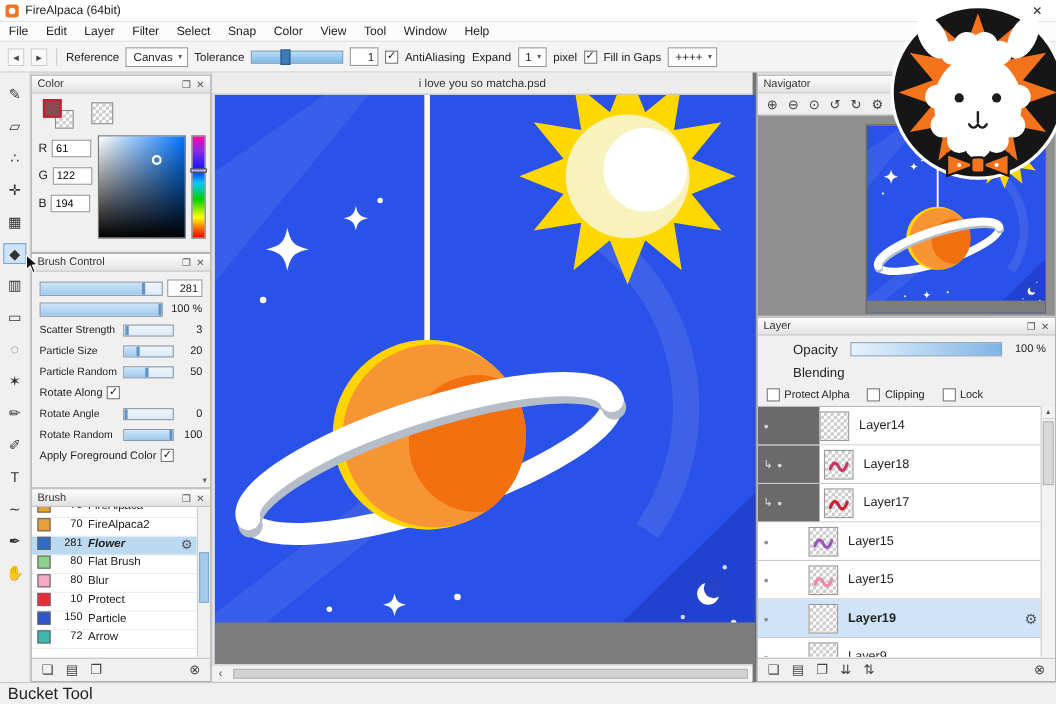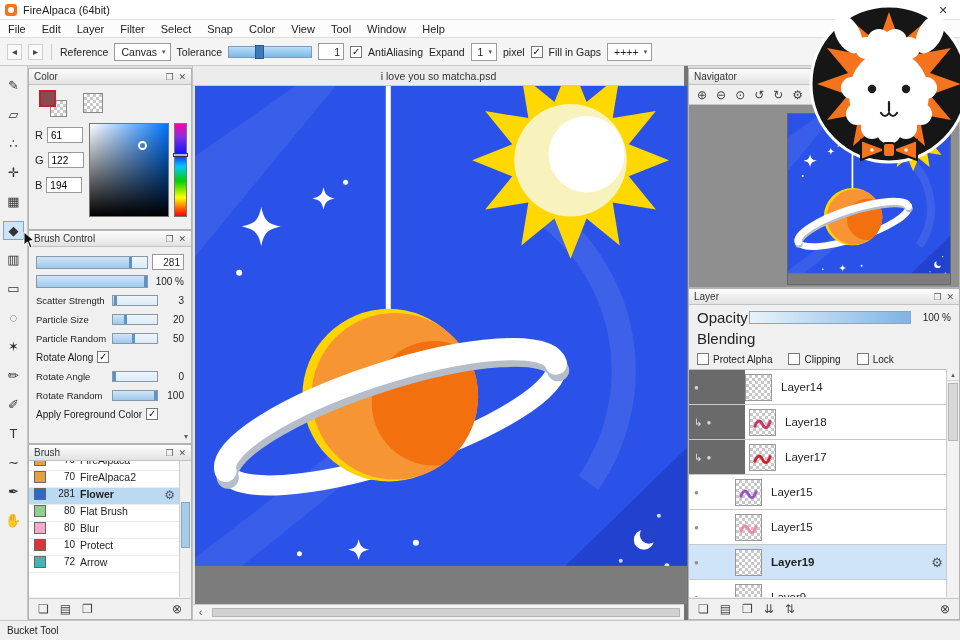--- a/index.html
+++ b/index.html
@@ -65,21 +65,21 @@
   .pval{flex:1;text-align:right;font-size:10px;}
   .vbox{width:32px;height:16px;background:#fff;border:1px solid #999;display:flex;align-items:center;justify-content:flex-end;padding:0 3px;font-size:10px;flex:none;}
   .pct{width:32px;text-align:right;font-size:10px;flex:none;}
   .scroll-hint{position:absolute;right:3px;bottom:2px;font-size:8px;color:#666;}
 
   
   .blist{position:absolute;left:0;right:12px;top:16px;bottom:22px;background:#fff;overflow:hidden;}
   .blist-inner{margin-top:-7px;}
   .brow{display:flex;gap:5px;height:17px;padding:0 3px 0 5px;border-bottom:1px solid #ececec;background:#fff;}
   .brow.selected{background:#bcd9f2;}
-  .brow.selected .bname{font-weight:bold;}
+  .brow.selected .bname{font-weight:bold;font-style:italic;}
   .bsw{width:12px;height:12px;border:1px solid #666;flex:none;}
   .bsize{width:24px;text-align:right;font-size:10px;flex:none;}
   .bname{flex:1;font-size:10.5px;white-space:nowrap;overflow:hidden;}
   .bgear{color:#556;font-size:12px;margin-right:1px;}
   .vsb{position:absolute;right:0;top:16px;bottom:22px;width:12px;background:#f0f0f0;border-left:1px solid #ccc;}
   .vsb .thumb{position:absolute;left:1px;right:1px;top:30%;height:34%;background:#a8cbe8;border:1px solid #7fa8cc;}
   .picons{position:absolute;left:0;right:0;bottom:0;height:21px;border-top:1px solid #c6c6c6;background:#f0f0f0;display:flex;align-items:center;gap:11px;padding:0 9px;}
   .picon{font-size:12px;color:#444;line-height:1;}
   .picon.right{margin-left:auto;}
 
@@ -92,21 +92,21 @@
   .hs-thumb{height:9px;background:#d2d2d2;border:1px solid #b5b5b5;flex:1;margin:0 4px;}
 
   
   .nav-tools{height:20px;border-bottom:1px solid #c6c6c6;display:flex;align-items:center;gap:9px;padding:0 8px;background:#efefef;}
   .nicon{font-size:12px;color:#444;}
   .nav-content{position:absolute;left:0;right:0;top:36px;bottom:0;background:#8f8f8f;overflow:hidden;}
   .nav-thumb{position:absolute;right:8px;top:8px;border:1px solid #666;}
 
   
   .lp-row{display:flex;align-items:center;gap:6px;margin:4px 8px 0;height:17px;}
-  .lp-label{width:46px;font-size:15px;flex:none;}
+  .lp-label{width:46px;font-size:12px;flex:none;margin-left:24px;}
   .op-track{flex:1;height:13px;border:1px solid #8aa5bd;background:linear-gradient(90deg,#e8f3fc,#7fb4e4);}
   .op-val{width:34px;text-align:right;font-size:10px;flex:none;}
   .blend-dd{flex:1;}
   .lp-checks{display:flex;align-items:center;gap:4px;margin:6px 8px 0;font-size:10px;}
   .lp-checks .gap{width:8px;}
   .llist{position:absolute;left:0;right:0;top:80px;bottom:22px;background:#fff;border-top:1px solid #bbb;overflow:hidden;}
   .layer-row{display:flex;align-items:center;height:35px;border-bottom:1px solid #c9c9c9;background:#fff;padding-right:16px;}
   .layer-row.selected{background:#cfe4f8;}
   .layer-row.selected .lname{font-weight:bold;}
   .lgutter{width:46px;height:100%;display:flex;align-items:center;gap:4px;padding-left:5px;flex:none;}
@@ -118,21 +118,21 @@
   .layer-row.clip .lthumb{margin-left:4px;}
   .lname{margin-left:9px;font-size:11.5px;}
   .lgear{margin-left:auto;color:#555;font-size:13px;}
   .lsb{position:absolute;right:0;top:80px;bottom:22px;width:13px;background:#f2f2f2;border-left:1px solid #ccc;}
   .lsb .up{display:block;text-align:center;font-size:7px;color:#555;height:12px;line-height:12px;border-bottom:1px solid #d5d5d5;}
   .lsb .thumb{position:absolute;left:1px;right:1px;top:14px;height:58px;background:#d8d8d8;border:1px solid #b5b5b5;}
 
   .checker{background-color:#fff;background-image:linear-gradient(45deg,#c8c8c8 25%,transparent 25%,transparent 75%,#c8c8c8 75%),linear-gradient(45deg,#c8c8c8 25%,transparent 25%,transparent 75%,#c8c8c8 75%);background-size:8px 8px;background-position:0 0,4px 4px;}
   .checker.small{background-size:6px 6px;background-position:0 0,3px 3px;}
 
-  .statusbar{position:absolute;left:0;bottom:0;right:0;height:20px;background:#f0f0f0;border-top:1px solid #c6c6c6;display:flex;align-items:center;padding-left:7px;font-size:10px;color:#222;text-align:right;}
+  .statusbar{position:absolute;left:0;bottom:0;right:0;height:20px;background:#f0f0f0;border-top:1px solid #c6c6c6;display:flex;align-items:center;padding-left:7px;font-size:15px;color:#222;text-align:right;}
   .mascot{position:absolute;left:804px;top:2px;width:170px;height:170px;z-index:40;pointer-events:none;}
 </style>
 </head>
 <body>
 
 <svg width="0" height="0" style="position:absolute" aria-hidden="true">
   <defs>
     <path id="spk" d="M0 -13C2 -4 4 -2 13 0C4 2 2 4 0 13C-2 4 -4 2 -13 0C-4 -2 -2 -4 0 -13Z"></path>
     <clipPath id="pc">
         <circle cx="199" cy="309" r="83"></circle>
@@ -466,20 +466,26 @@
 
           </div>
 
           <div class="brow">
             <span class="bsw" style="background: rgb(224, 48, 56);"></span>
             <span class="bsize">10</span>
             <span class="bname">Protect</span>
 
           </div>
 
+          <div class="brow">
+            <span class="bsw" style="background: rgb(47, 85, 200);"></span>
+            <span class="bsize">150</span>
+            <span class="bname">Particle</span>
+
+          </div>
 
           <div class="brow">
             <span class="bsw" style="background: rgb(63, 183, 176);"></span>
             <span class="bsize">72</span>
             <span class="bname">Arrow</span>
 
           </div>
 
       </div>
     </div>

